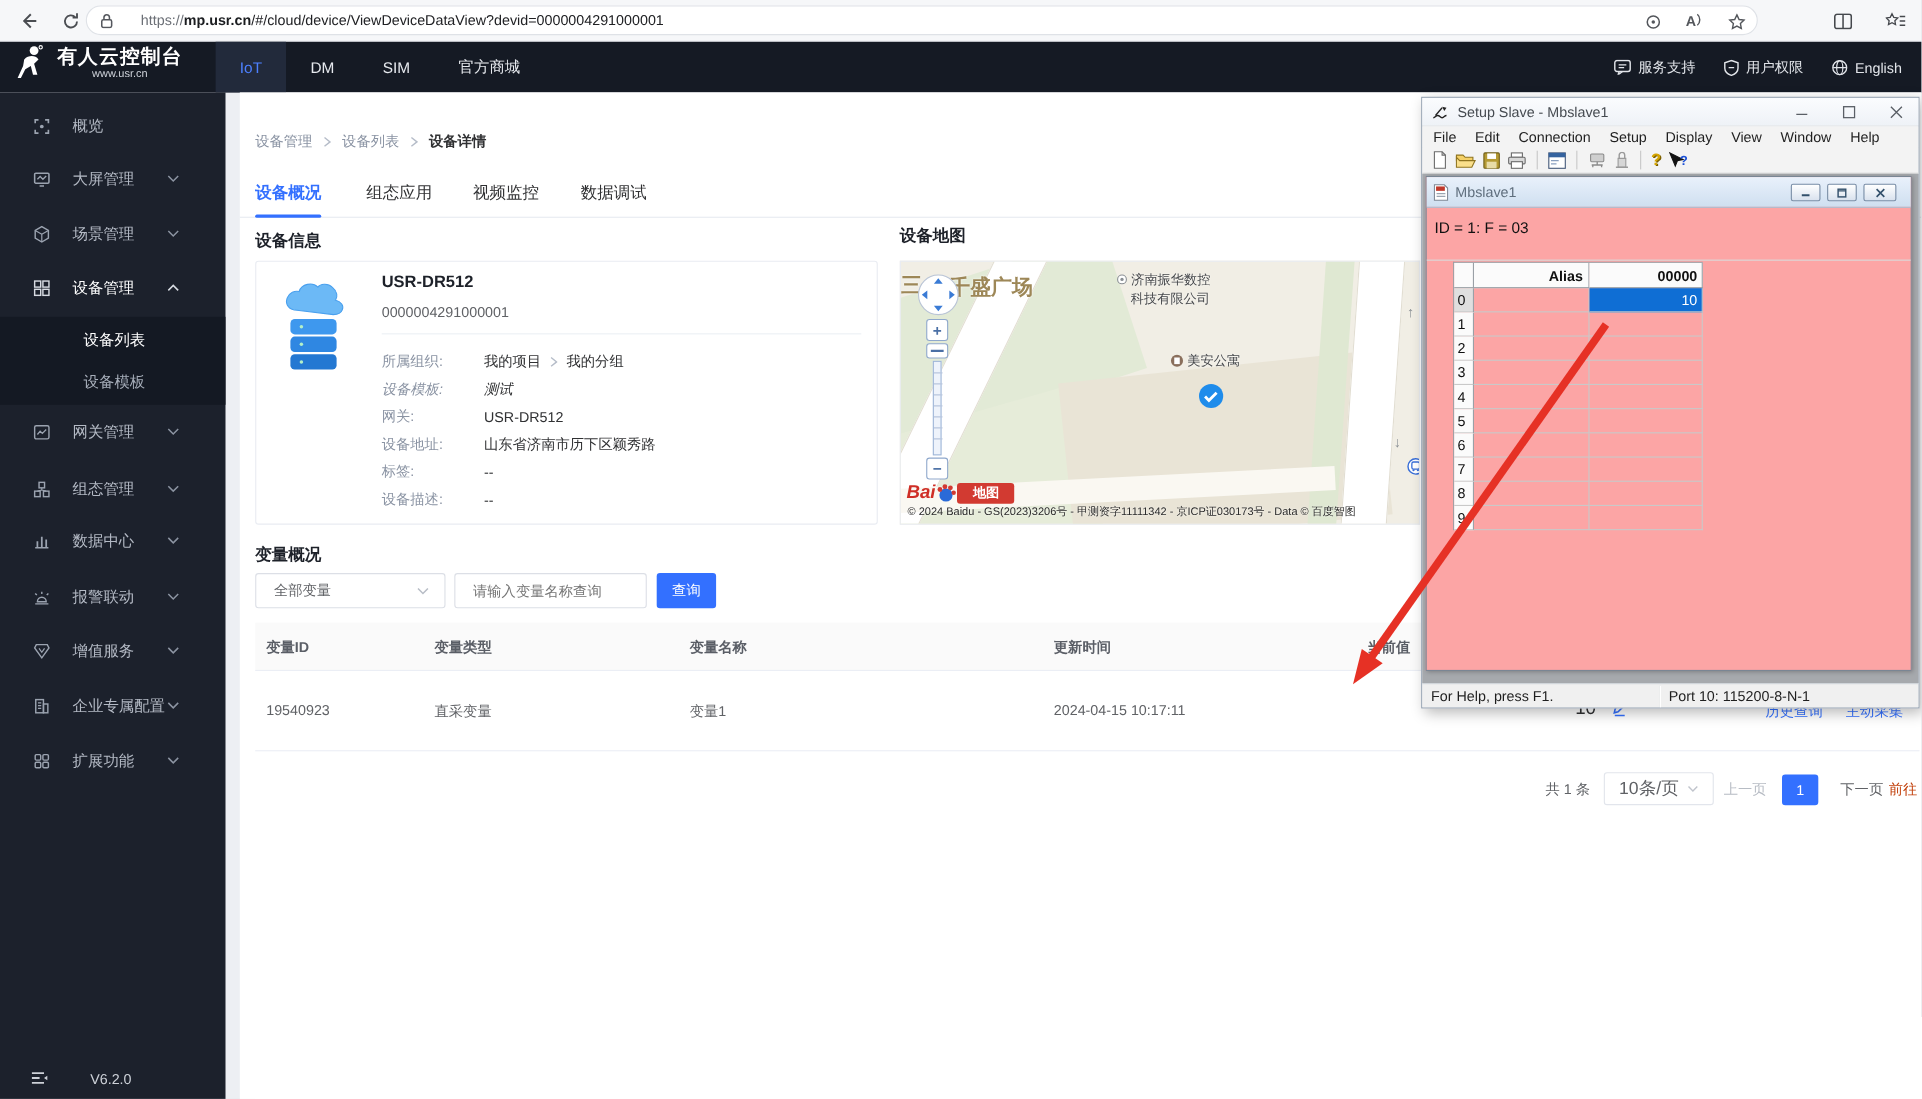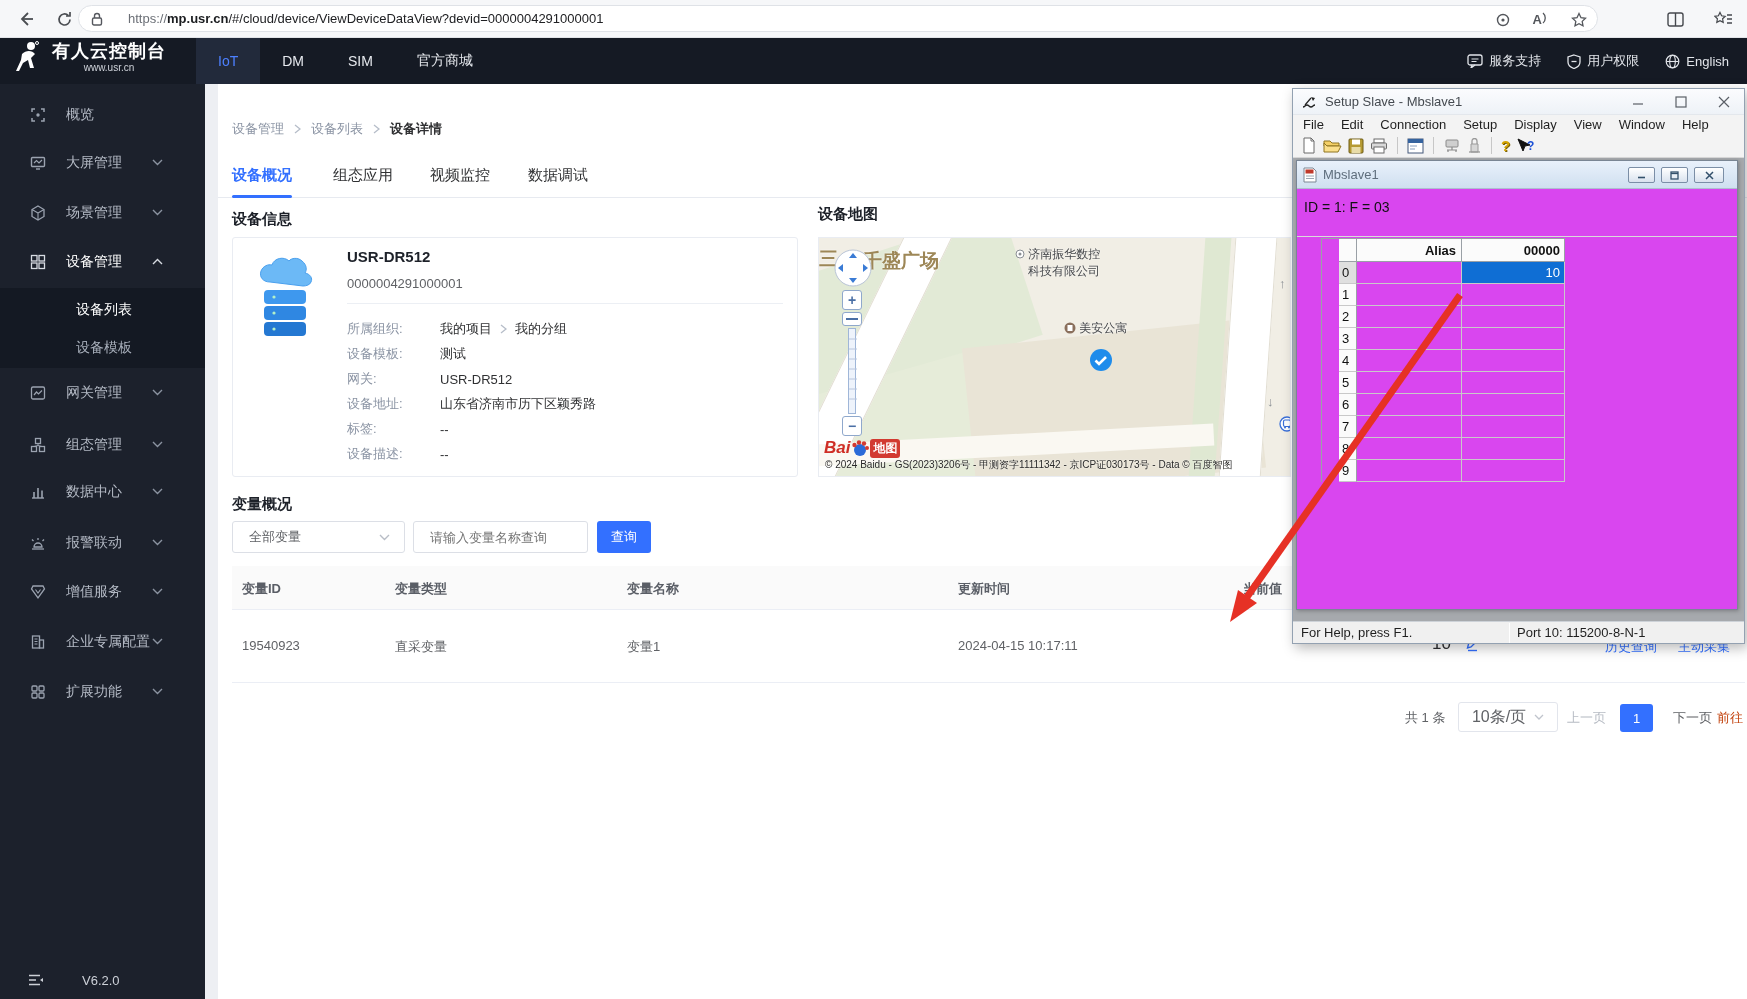--- a/index.html
+++ b/index.html
@@ -58,21 +58,21 @@
   .frow{position:absolute;left:347px;font-size:13px;display:flex;}
   .frow .fl{width:93px;color:#8a93a3;}
   .frow .fv{color:#303133;display:flex;align-items:center;gap:8px;}
 
   .mapcard{position:absolute;left:818px;top:237px;width:473px;height:240px;border:1px solid #e9ecf2;overflow:hidden;background:#f1eee5;}
   .mlabel{position:absolute;font-size:12px;color:#45474a;white-space:nowrap;text-shadow:0 0 2px #fff;}
   .plaza{position:absolute;font-size:19px;color:#9d8757;font-weight:bold;text-shadow:0 0 2px #fff;}
   .attr{position:absolute;left:6px;bottom:4px;font-size:10px;color:#2a2a2a;white-space:nowrap;text-shadow:0 0 2px rgba(255,255,255,.9);}
   .bailogo{position:absolute;left:5px;bottom:18px;display:flex;align-items:center;gap:0;}
   .bailogo .bai{font-size:17px;font-weight:bold;color:#cf2e26;font-style:italic;}
-  .bailogo .dt{font-size:12px;font-weight:bold;color:#fff;background:#d23a31;border-radius:3px;padding:1px 3px;}
+  .bailogo .dt{font-size:12px;font-weight:bold;color:#fff;background:#d23a31;border-radius:3px;padding:1px 14px;}
   .zbox{position:absolute;width:20px;height:20px;background:#fff;border:1px solid #8fa8cc;border-radius:3px;color:#4a6fa5;
     font-weight:bold;font-size:14px;display:flex;align-items:center;justify-content:center;}
   .ztrack{position:absolute;width:8px;background:#eef3fb;border:1px solid #9fb6d8;}
 
   .vctl{position:absolute;top:521px;height:32px;border:1px solid #dcdfe6;border-radius:3px;background:#fff;font-size:13px;display:flex;align-items:center;}
   .vbtn{position:absolute;left:597px;top:521px;width:54px;height:32px;background:#3370ff;color:#fff;font-size:13px;border:none;border-radius:3px;display:flex;align-items:center;justify-content:center;cursor:pointer;}
   .thead{position:absolute;left:232px;top:566px;width:1513px;height:44px;background:#fafafa;border-bottom:1px solid #ebeef5;}
   .thead span{position:absolute;top:14px;font-size:13px;font-weight:bold;color:#5a5e66;}
   .trow{position:absolute;left:232px;top:610px;width:1513px;height:73px;border-bottom:1px solid #ebeef5;background:#fff;}
   .trow .cell{position:absolute;top:28px;font-size:13px;color:#606266;}
@@ -87,28 +87,28 @@
   .mbwin{position:absolute;left:1292px;top:88px;width:453px;height:556px;background:#f0f0f0;border:1px solid #93a1b1;
     box-shadow:3px 4px 12px rgba(0,0,0,.28);z-index:10;font-size:13px;}
   .mbtitle{position:absolute;left:0;top:0;width:100%;height:26px;background:linear-gradient(#fbfcfe,#eef2f7);display:flex;align-items:center;border-bottom:1px solid #e3e7ec;}
   .mbtitle .tt{margin-left:8px;color:#454a50;font-size:13px;}
   .wctl{position:absolute;top:2px;width:34px;height:21px;display:flex;align-items:center;justify-content:center;color:#5a5f66;}
   .mbmenu{position:absolute;left:0;top:26px;width:100%;height:19px;background:#f3f3f3;display:flex;align-items:center;gap:17px;padding-left:10px;color:#1f1f1f;}
   .mbmenu span{cursor:pointer;}
   .mbtools{position:absolute;left:0;top:45px;width:100%;height:24px;background:#f3f3f3;border-bottom:1px solid #d8d8d8;display:flex;align-items:center;gap:6px;padding-left:8px;}
   .tsep{width:1px;height:17px;background:#c7c7c7;margin:0 3px;}
   .mdi{position:absolute;left:0;top:69px;width:451px;height:463px;background:#a6a9ad;}
-  .child{position:absolute;left:3px;top:2px;width:442px;height:450px;background:#d946ef;border:1px solid #7a8694;box-shadow:1px 1px 4px rgba(0,0,0,.25);}
+  .child{position:absolute;left:3px;top:2px;width:442px;height:450px;background:#fca5a5;border:1px solid #7a8694;box-shadow:1px 1px 4px rgba(0,0,0,.25);}
   .chtitle{position:absolute;left:0;top:0;width:100%;height:28px;background:linear-gradient(#e9f1fb,#cfdff0);border-bottom:1px solid #aebdd0;display:flex;align-items:center;}
   .chtitle .tt{margin-left:6px;color:#5f6e7d;font-size:13px;}
   .chbtn{position:absolute;top:6px;width:27px;height:16px;background:linear-gradient(#ffffff,#d9e2ee);border:1px solid #7b8ea6;border-radius:2px;display:flex;align-items:center;justify-content:center;color:#33506b;font-size:10px;font-weight:bold;}
   .idline{position:absolute;left:0;top:28px;width:100%;height:48px;border-bottom:1px solid #dadada;}
   .idline span{position:absolute;left:7px;top:10px;font-size:14px;color:#111;}
   .grid{position:absolute;left:24px;top:77px;border-left:1px solid #9aa0a6;border-top:1px solid #9aa0a6;}
-  .grow{display:flex;margin-left:17px;}
+  .grow{display:flex;}
   .gc{border-right:1px solid #c9c9c9;border-bottom:1px solid #c9c9c9;height:22px;font-size:13px;display:flex;align-items:center;}
   .gc.head{height:23px;background:#fbfbfb;border-right:1px solid #9aa0a6;border-bottom:1px solid #9aa0a6;font-weight:bold;color:#111;}
   .gc.rownum{width:18px;background:#fbfbfb;border-right:1px solid #9aa0a6;justify-content:flex-start;padding-left:3px;color:#111;}
   .gc.c1{width:105px;justify-content:flex-end;padding-right:5px;}
   .gc.c2{width:103px;justify-content:flex-end;padding-right:4px;}
   .gc.sel{background:#0f6ed4;color:#fff;}
   .gc.rsel{background:#dfdfdf;}
   .mbstatus{position:absolute;left:0;top:532px;width:451px;height:22px;background:#f0f0f0;border-top:1px solid #cdd2d8;}
   .mbstatus .sl{position:absolute;left:8px;top:3px;color:#1f1f1f;}
   .mbstatus .sr{position:absolute;left:224px;top:3px;color:#1f1f1f;}
@@ -442,21 +442,21 @@
   <div class="frow" style="top:320px;">
     <span class="fl">所属组织:</span>
     <span class="fv">
         <span>我的项目</span>
       <svg width="7" height="10" viewBox="0 0 7 10">
           <path d="M1 1l5 4-5 4" fill="none" stroke="#b6bdc9" stroke-width="1.3"></path>
         </svg>
       <span>我的分组</span>
       </span>
   </div>
-  <div class="frow" style="top:345px;">
+  <div class="frow" style="top:345px;font-style:italic;">
     <span class="fl">设备模板:</span>
       <span class="fv">测试</span>
   </div>
   <div class="frow" style="top:370px;">
     <span class="fl">网关:</span>
       <span class="fv">USR-DR512</span>
   </div>
   <div class="frow" style="top:395px;">
     <span class="fl">设备地址:</span>
       <span class="fv">山东省济南市历下区颖秀路</span>

